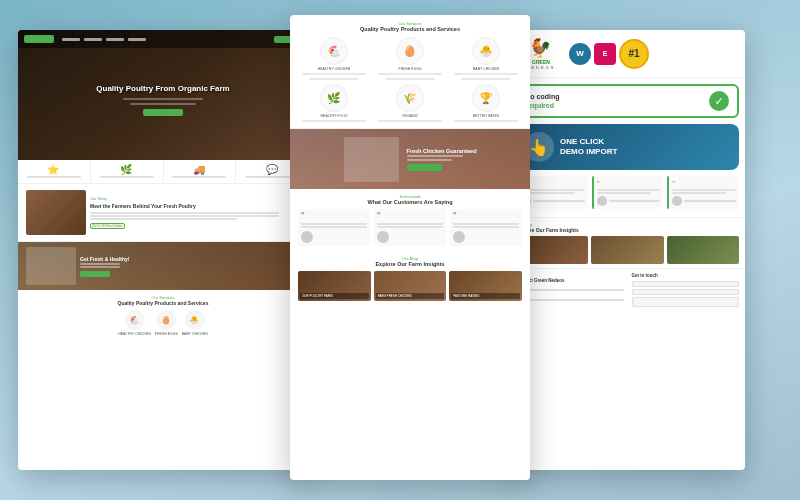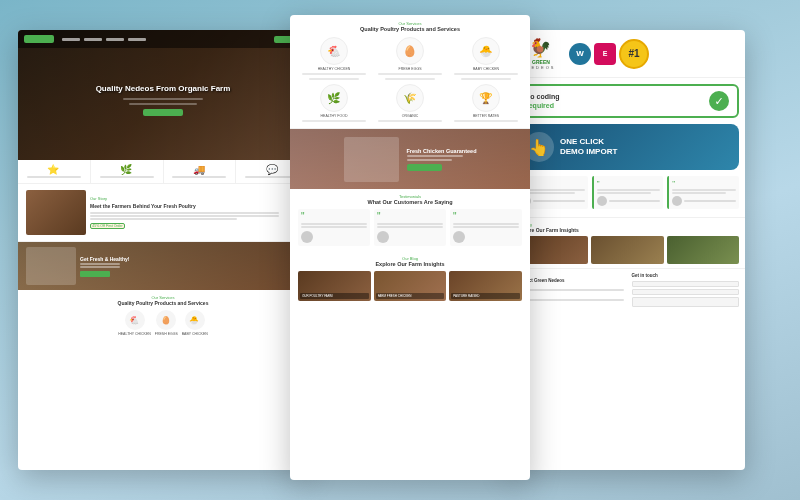--- a/index.html
+++ b/index.html
@@ -775,21 +775,21 @@
         <div class="nav-logo"></div>
         <div class="nav-links">
           <div class="nav-link-item"></div>
           <div class="nav-link-item"></div>
           <div class="nav-link-item"></div>
           <div class="nav-link-item"></div>
         </div>
         <div class="nav-btn"></div>
       </div>
       <div class="hero-text">
-        <h2>Quality Nedeos From
+        <h2>Quality Poultry From
 Organic Farm</h2>
         <div style="height:2px;background:rgba(255,255,255,0.3);margin:3px auto;width:60%;border-radius:1px;"></div>
         <div style="height:2px;background:rgba(255,255,255,0.3);margin:2px auto;width:50%;border-radius:1px;"></div>
         <div class="hero-btn"></div>
       </div>
     </div>
 
     <div style="display:flex;gap:0;border-bottom:1px solid #f0f0f0;">
       <div style="flex:1;padding:4px 2px;text-align:center;border-right:1px solid #f0f0f0;">
         <div style="font-size:10px;color:#4caf50;">⭐</div>

